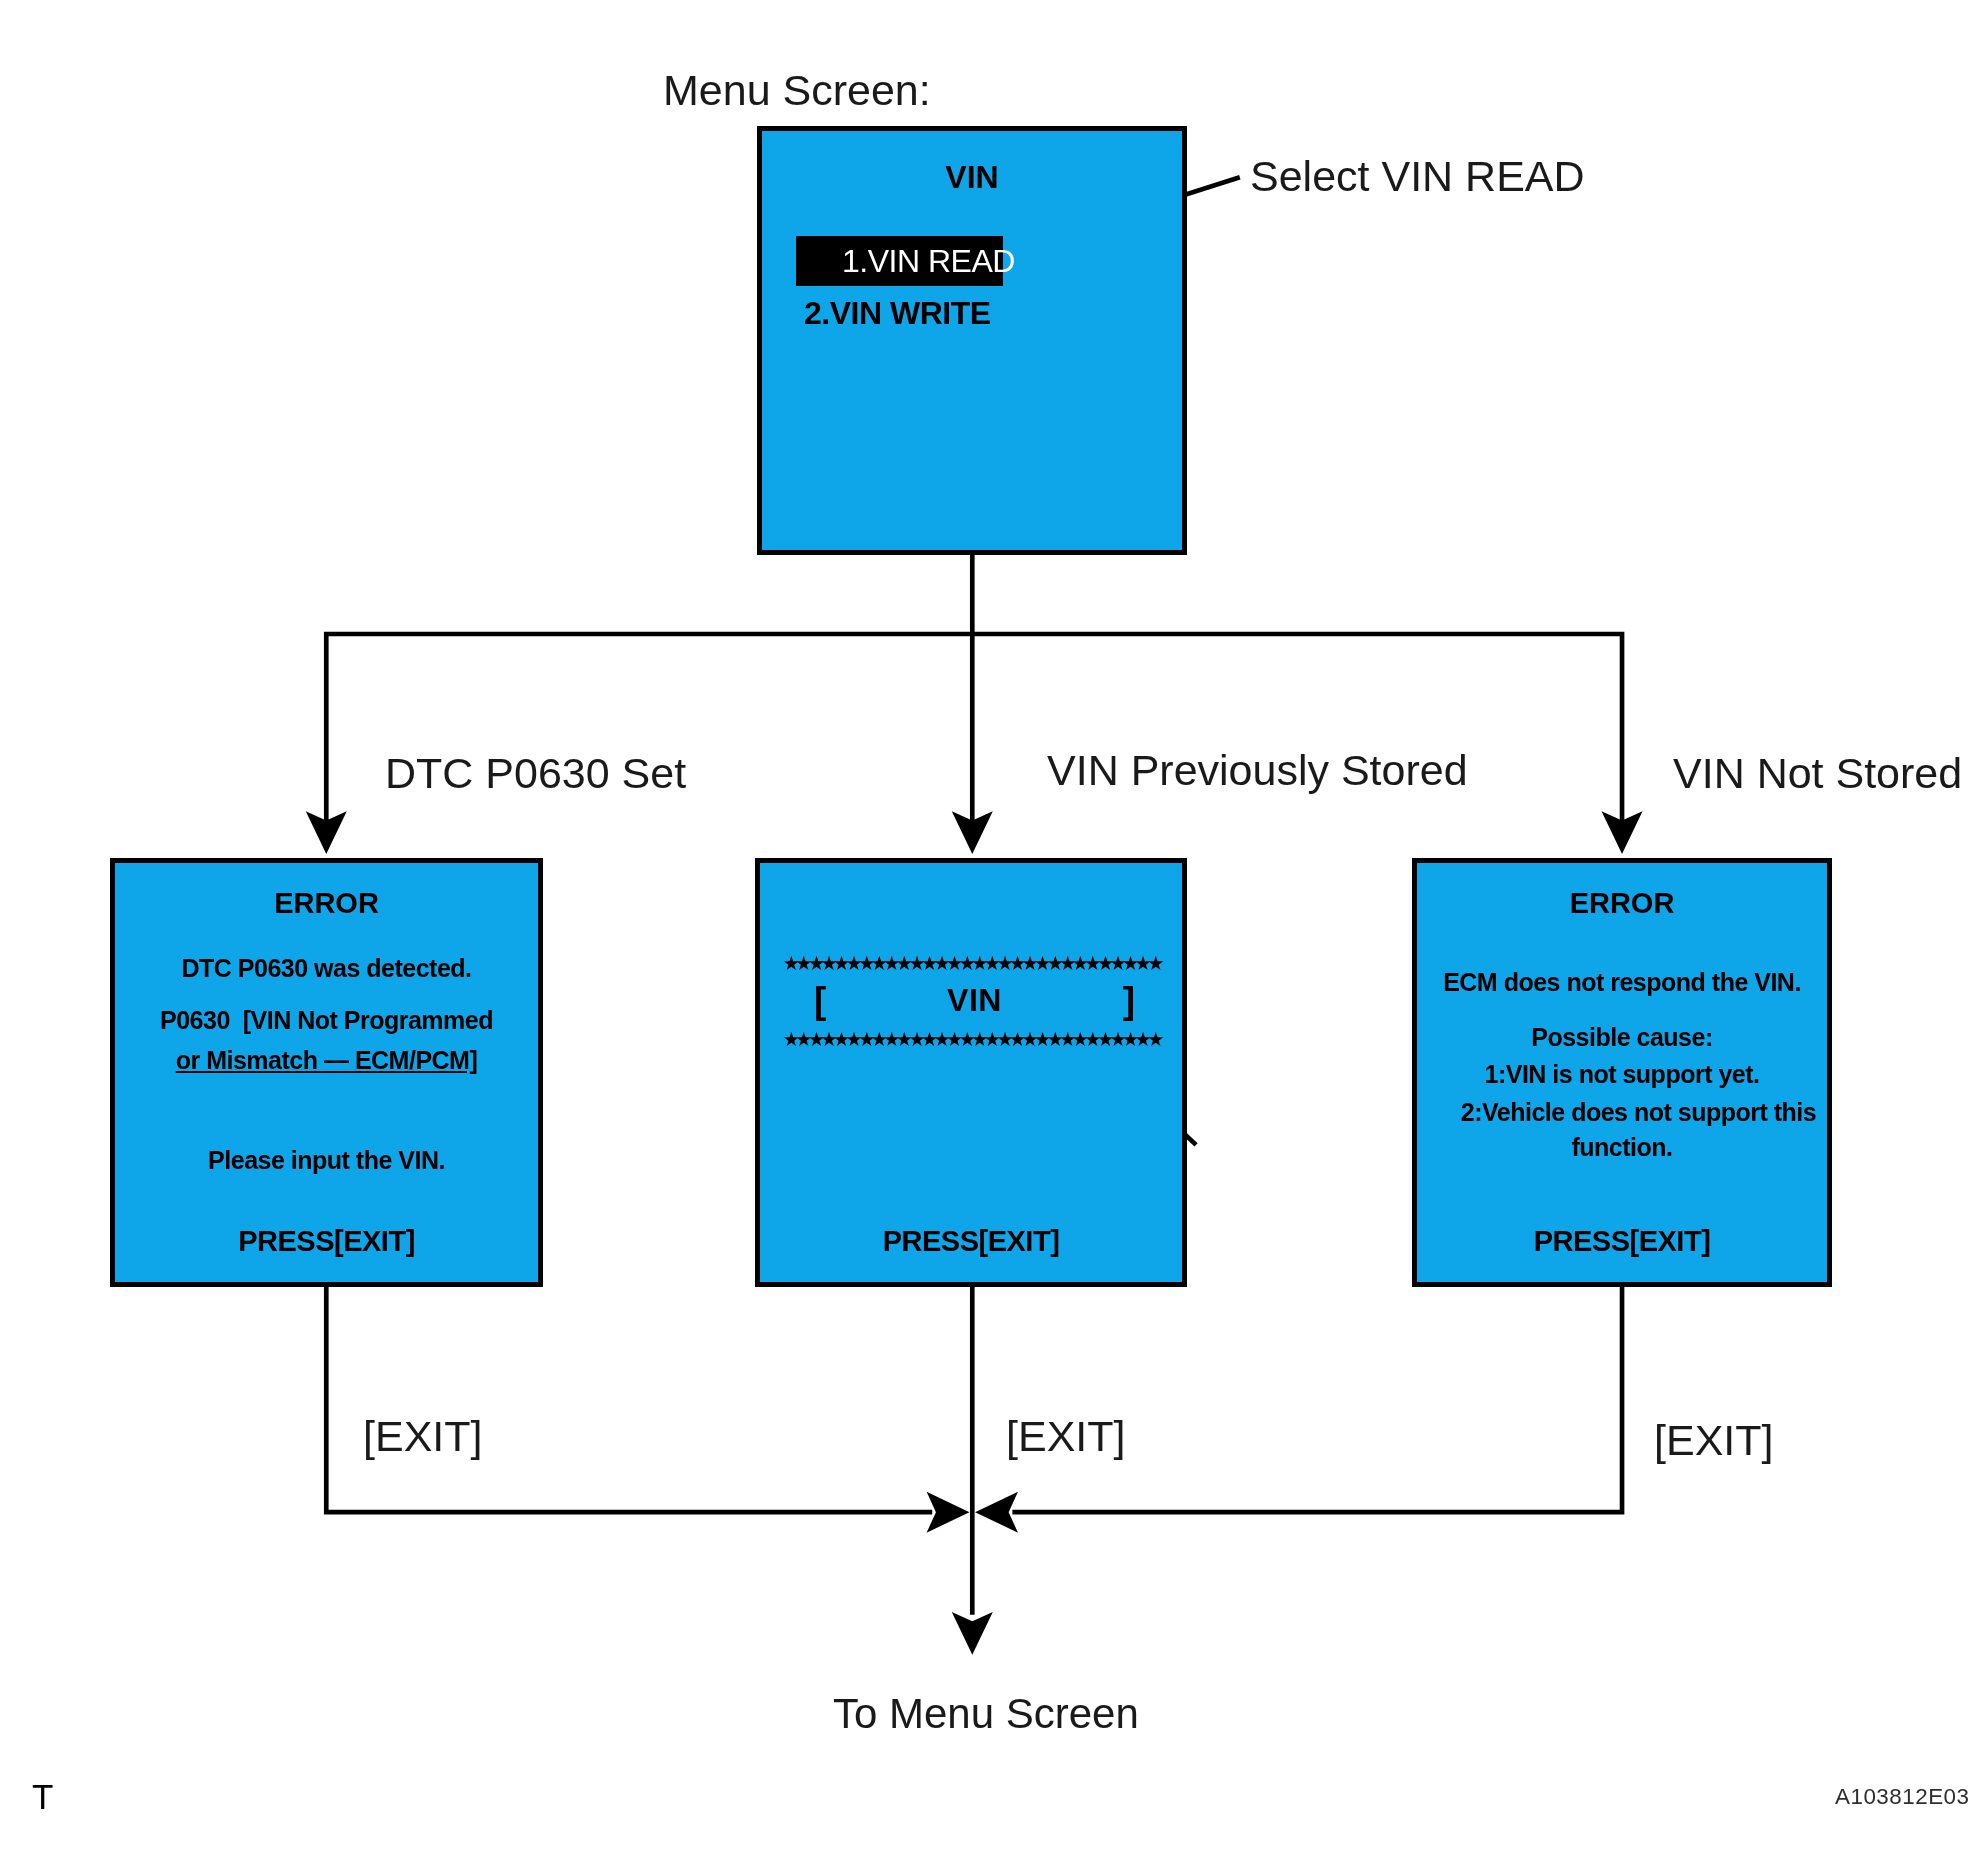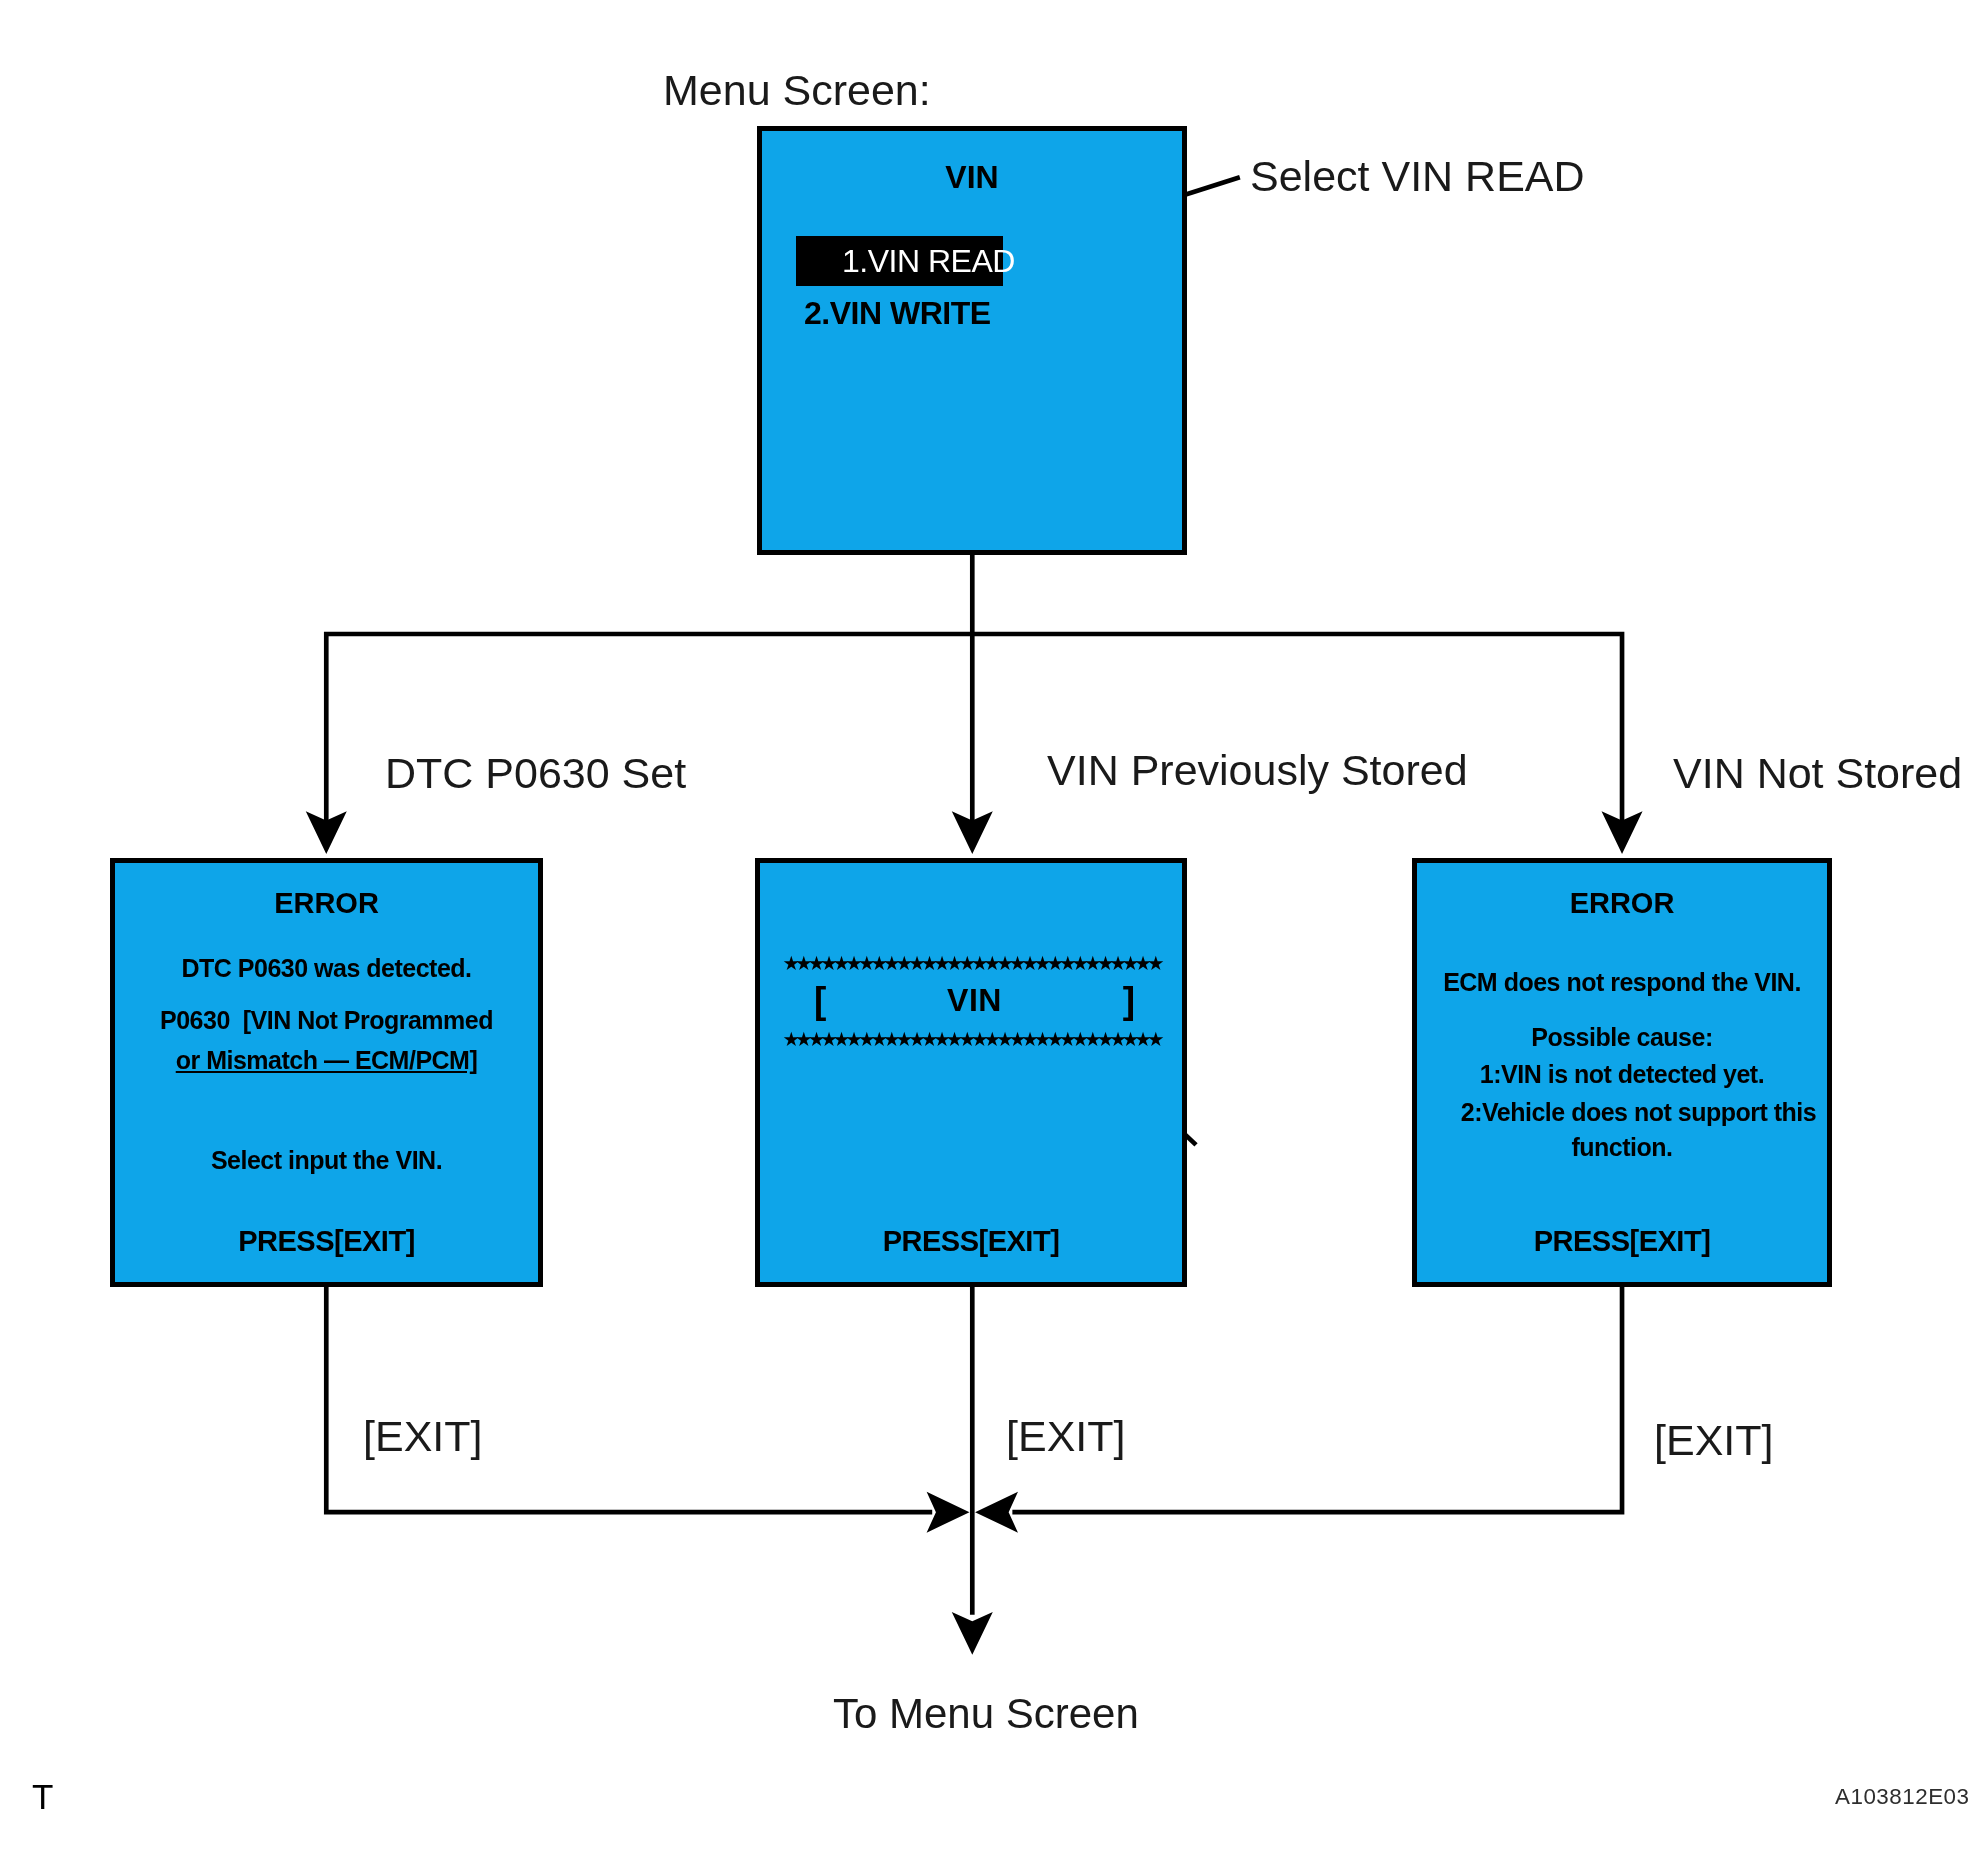--- a/index.html
+++ b/index.html
@@ -74,40 +74,40 @@
 
   <div class="lbl" style="left:385px;top:750px;">DTC P0630 Set</div>
   <div class="lbl" style="left:1019px;top:747px;margin-left:28px;">VIN Previously Stored</div>
   <div class="lbl" style="left:1673px;top:750px;">VIN Not Stored</div>
 
   <div class="box" style="left:110px;top:858px;width:433px;height:429px;">
     <div class="bline btitle" style="top:24px;">ERROR</div>
     <div class="bline" style="top:91px;">DTC P0630 was detected.</div>
     <div class="bline" style="top:143px;">P0630  [VIN Not Programmed</div>
     <div class="bline" style="top:183px;text-decoration:underline;">or Mismatch — ECM/PCM]</div>
-    <div class="bline" style="top:283px;">Select input the VIN.</div>
+    <div class="bline" style="top:283px;">Please input the VIN.</div>
     <div class="bline press" style="top:362px;">PRESS[EXIT]</div>
   </div>
 
   <div class="box" style="left:755px;top:858px;width:432px;height:429px;">
     <div class="stars" style="top:89px;">★★★★★★★★★★★★★★★★★★★★★★★★★★★★★★</div>
     <div class="vinrow">
       <span class="br">[</span>
       <span class="vt">VIN</span>
       <span class="br">]</span>
     </div>
     <div class="stars" style="top:165px;">★★★★★★★★★★★★★★★★★★★★★★★★★★★★★★</div>
     <div class="bline press" style="top:362px;">PRESS[EXIT]</div>
   </div>
 
   <div class="box" style="left:1412px;top:858px;width:420px;height:429px;">
     <div class="bline btitle" style="top:24px;">ERROR</div>
     <div class="bline" style="top:105px;">ECM does not respond the VIN.</div>
     <div class="bline" style="top:160px;">Possible cause:</div>
-    <div class="bline" style="top:197px;">1:VIN is not detected yet.</div>
+    <div class="bline" style="top:197px;">1:VIN is not support yet.</div>
     <div class="bline" style="top:235px;padding-left:33px;">2:Vehicle does not support this</div>
     <div class="bline" style="top:270px;">function.</div>
     <div class="bline press" style="top:362px;">PRESS[EXIT]</div>
   </div>
 
 
   <div class="lbl" style="left:363px;top:1413px;">[EXIT]</div>
   <div class="lbl" style="left:1006px;top:1413px;">[EXIT]</div>
   <div class="lbl" style="left:1654px;top:1417px;">[EXIT]</div>
 

